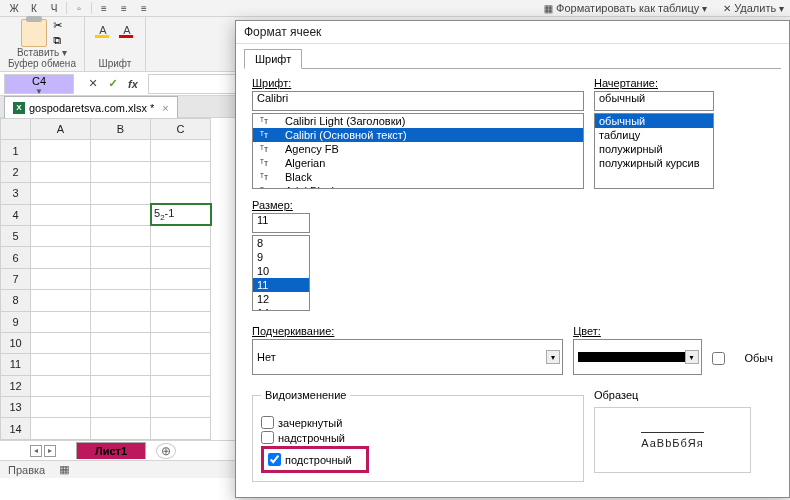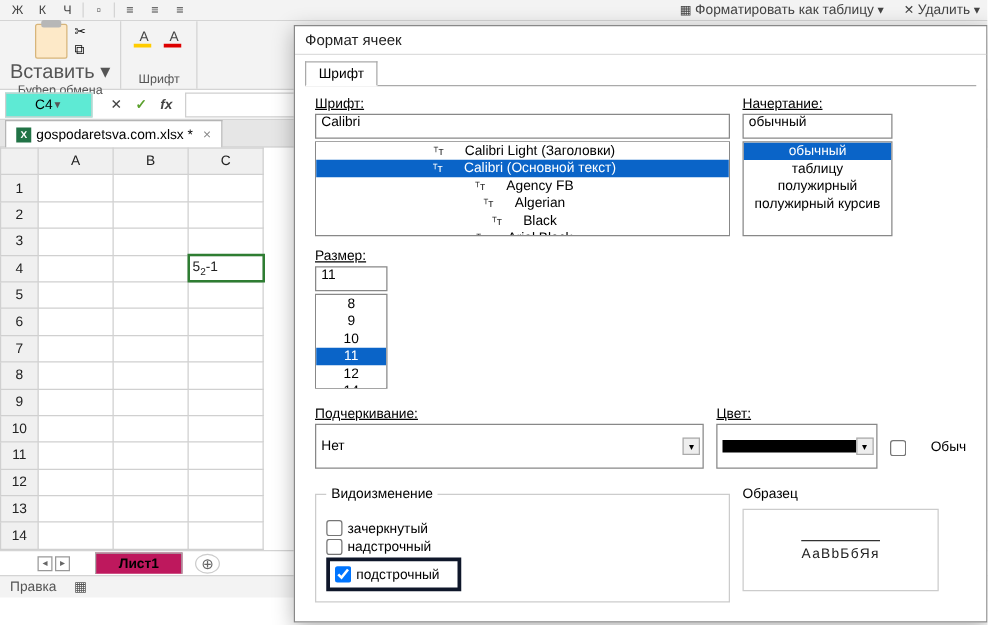--- a/index.html
+++ b/index.html
@@ -17,21 +17,21 @@
 .ribbon2 .group .glabel { font-size: 10px; color: #555; }
 .paste-ico { width: 26px; height: 28px; background: #fde9c8; border: 1px solid #d7b57a; border-radius: 2px; position: relative; }
 .paste-ico::after { content: ""; position: absolute; left: 4px; top: -4px; width: 16px; height: 6px; background: #b7b7b7; border-radius: 2px; }
 .fonttools { display: flex; gap: 4px; align-items: flex-start; padding-top: 2px; }
 .fontbtn { width: 20px; height: 18px; display: flex; align-items: center; justify-content: center; color: #444; font-size: 11px; }
 .fontcolor { position: relative; }
 .fontcolor::after { content: ""; position: absolute; bottom: 1px; left: 2px; width: 14px; height: 3px; background: #d00; }
 
 
 .fxrow { height: 24px; display: flex; align-items: center; border-bottom: 1px solid #d4d4d4; background: #fff; }
-.namebox { width: 70px; height: 20px; border: 1px solid #cfcfcf; margin: 0 4px; padding: 0 4px; display: flex; align-items: center; justify-content: center; background: #5eead4; }
+.namebox { width: 70px; height: 20px; border: 1px solid #cfcfcf; margin: 0 4px; padding: 0 4px; display: flex; align-items: center; justify-content: space-between; background: #c4b5fd; flex-direction: column; }
 .namebox .dd { font-size: 8px; color: #555; }
 .fxctrl { display: flex; align-items: center; gap: 2px; margin: 0 6px; }
 .fxctrl span { width: 18px; height: 18px; display: flex; align-items: center; justify-content: center; color: #444; border: 1px solid transparent; }
 .fxctrl .ok { color: #5aa02c; font-weight: bold; }
 .fxctrl .fx { font-style: italic; font-weight: bold; }
 .formulabar { flex: 1; height: 20px; border: 1px solid #cfcfcf; margin-right: 2px; padding: 0 4px; display: flex; align-items: center; }
 
 
 .filebar { height: 22px; background: #e6e6e6; display: flex; align-items: center; border-bottom: 1px solid #d4d4d4; padding-left: 4px; }
 .filetab { background: #fff; border: 1px solid #b5b5b5; border-bottom: none; padding: 2px 8px; display: flex; align-items: center; gap: 4px; height: 22px; margin-top: 1px; }
@@ -66,39 +66,39 @@
 .dialog .tabstrip { padding: 4px 8px 0 8px; }
 .dialog .dtab { display: inline-block; padding: 3px 10px; border: 1px solid #aaa; border-bottom: 1px solid #fff; background: #fff; position: relative; top: 1px; }
 .dialog .body { flex: 1; border-top: 1px solid #aaa; padding: 8px; margin: 0 8px; display: flex; gap: 10px; flex-wrap: wrap; }
 .dialog .bodywrap { display: flex; flex-direction: column; flex: 1; }
 
 .fld { display: flex; flex-direction: column; gap: 2px; }
 .fld label { font-size: 11px; }
 .fld label u { text-decoration: underline; }
 .txtinput { border: 1px solid #888; height: 20px; padding: 0 4px; background: #fff; }
 .listbox { border: 1px solid #888; background: #fff; overflow-y: scroll; }
-.listbox .opt { padding: 1px 4px; display: flex; align-items: center; gap: 14px; white-space: nowrap; justify-content: center; }
+.listbox .opt { padding: 1px 4px; display: flex; align-items: center; gap: 14px; white-space: nowrap; }
 .listbox .opt.sel { background: #0a64c8; color: #fff; }
 .tt-ico { font-size: 9px; color: #333; width: 14px; text-align: center; display: inline-block; }
 .listbox .opt.sel .tt-ico { color: #fff; }
 .fontlist { height: 76px; }
 .sizelist { height: 76px; width: 58px; }
 .stylelist { height: 76px; width: 120px; }
 
 .row2 { width: 100%; display: flex; gap: 10px; margin-top: 4px; }
 .combo { border: 1px solid #888; height: 36px; background: #fff; display: flex; align-items: center; justify-content: space-between; padding: 0 2px 0 4px; }
 .combo .dd { font-size: 8px; background: #eee; border: 1px solid #aaa; width: 14px; height: 14px; display: flex; align-items: center; justify-content: center; }
 .colorcombo .sw { width: 90%; height: 10px; background: #000; }
 
 .fieldset { border: 1px solid #ccc; padding: 6px 8px 8px 8px; margin-top: 6px; }
 .fieldset .legend { position: relative; top: -13px; background: #fff; padding: 0 4px; display: inline-block; }
 .chk { display: flex; align-items: center; gap: 4px; margin-top: 2px; }
 .chk input { width: 13px; height: 13px; }
 
-.highlight-box { border: 3px solid #0f172a; border-radius: 0; padding: 4px 14px 4px 4px; display: inline-flex; margin-top: 2px; }
+.highlight-box { border: 3px solid #be185d; border-radius: 0; padding: 4px 14px 4px 4px; display: inline-flex; margin-top: 2px; }
 
 .preview { border: 1px solid #ccc; height: 66px; width: 157px; margin-top: 4px; display: flex; align-items: center; justify-content: center; font-size: 10px; letter-spacing: 1px; color: #222; }
 .hint { font-size: 11px; color: #222; margin: 18px 2px; }
 .checkplain { display: flex; align-items: center; gap: 20px; }
 
 
 .listbox::-webkit-scrollbar { width: 15px; }
 .listbox::-webkit-scrollbar-thumb { background: #cfcfcf; border: 1px solid #aaa; }
 .listbox::-webkit-scrollbar-track { background: #f0f0f0; }
 </style>
@@ -121,21 +121,21 @@
 
 <div class="ribbon2">
   <div class="group">
     <div style="display:flex;gap:6px;align-items:flex-start">
       <div class="paste-ico"></div>
       <div style="display:flex;flex-direction:column;gap:2px">
         <span>✂</span>
         <span>⧉</span>
       </div>
     </div>
-    <div style="font-size:16px;color:#555">Вставить ▾</div>
+    <div style="font-size:10px;color:#555">Вставить ▾</div>
     <div class="glabel">Буфер обмена</div>
   </div>
   <div class="group">
     <div class="fonttools">
       <div class="fontbtn" style="position:relative">A<span style="position:absolute;bottom:1px;left:2px;width:14px;height:3px;background:#fc0"></span></div>
       <div class="fontbtn fontcolor">A</div>
     </div>
     <div class="glabel">Шрифт</div>
   </div>
 </div>

